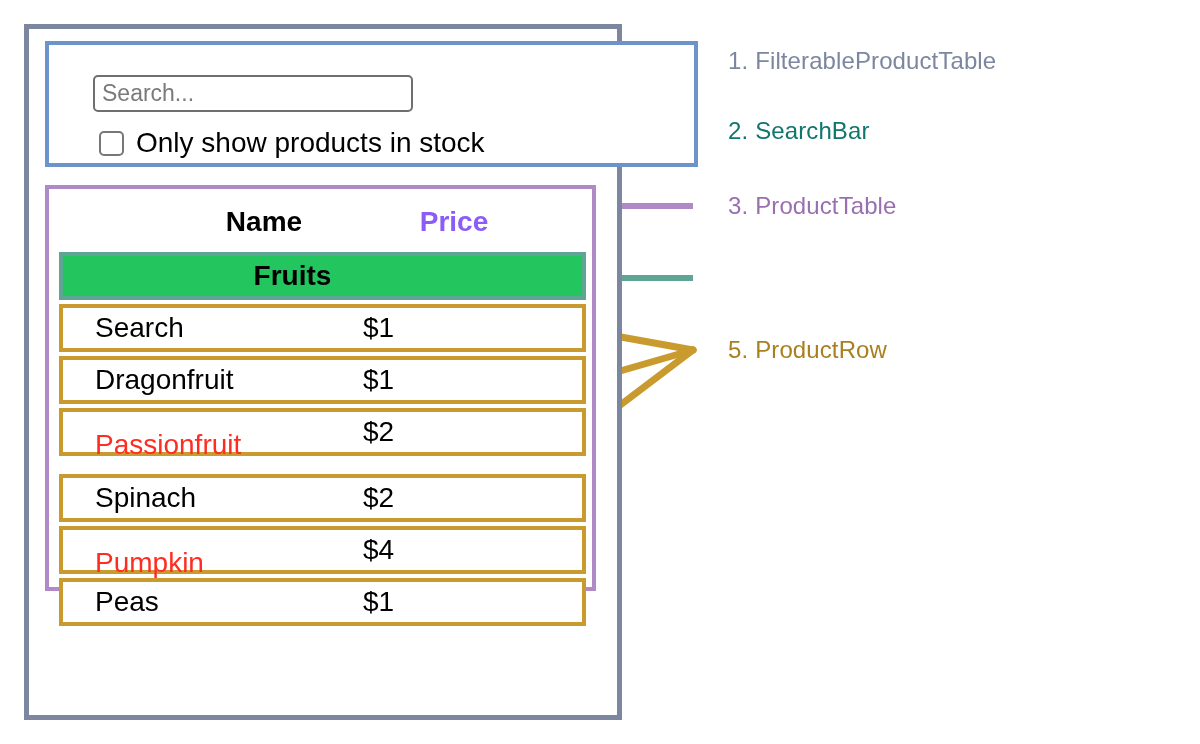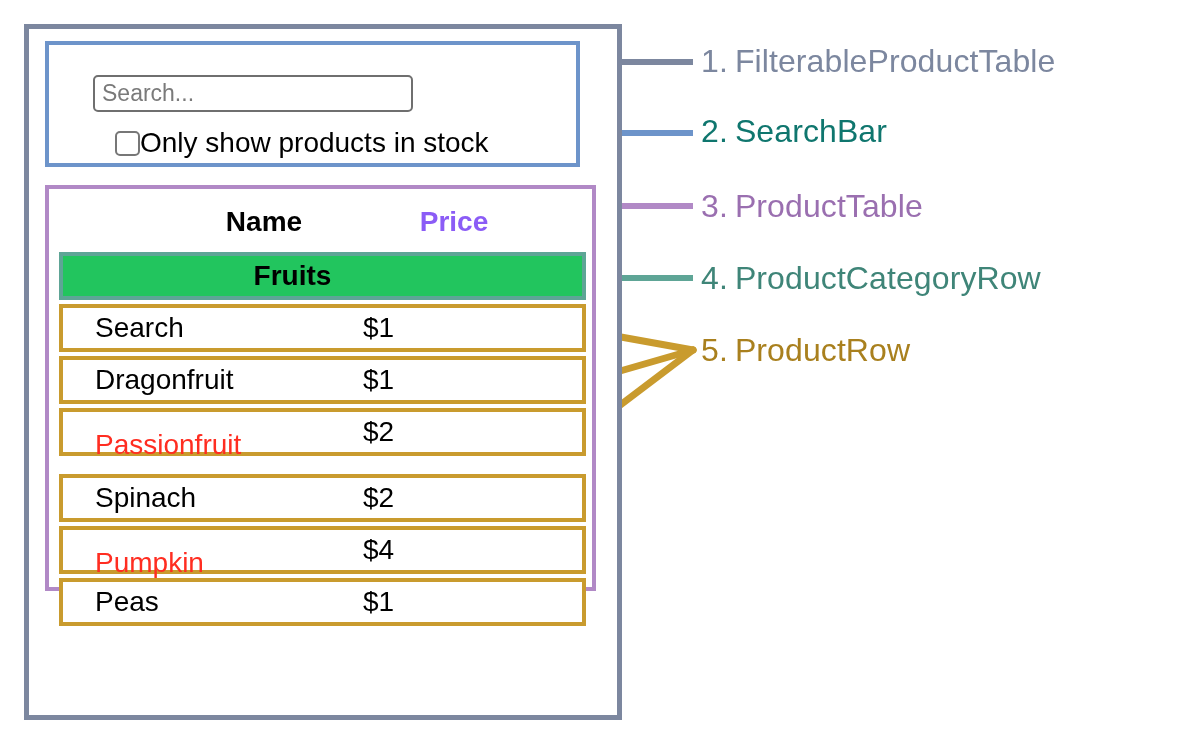--- a/index.html
+++ b/index.html
@@ -37,21 +37,21 @@
     box-sizing: border-box;
     border: 5px solid #7c879f;
     background: #ffffff;
   }
 
   
   .searchbar-frame {
     position: absolute;
     left: 45px;
     top: 41px;
-    width: 535px;
+    width: 653px;
     height: 126px;
     box-sizing: border-box;
     border: 4px solid #6d94ca;
     background: #ffffff;
   }
   .search-input {
     position: absolute;
     left: 44px;
     top: 30px;
     width: 320px;
@@ -67,22 +67,21 @@
     line-height: 33px;
     white-space: nowrap;
     overflow: hidden;
   }
   .checkbox-row {
     position: absolute;
     left: 50px;
     top: 84px;
     display: flex;
     align-items: center;
-    gap: 0;
-    margin-left: 16px;
+    gap: 12px;
   }
   .checkbox-box {
     width: 25px;
     height: 25px;
     box-sizing: border-box;
     border: 2px solid #777777;
     border-radius: 5px;
     background: #ffffff;
     flex: none;
   }
@@ -197,23 +196,23 @@
     color: #000000;
     white-space: nowrap;
   }
   .row-gap {
     height: 14px;
   }
 
   
   .callout {
     position: absolute;
-    left: 701px;
-    font-family: "Liberation Sans", sans-serif;
-    font-size: 32px;
+    left: 728px;
+    font-family: "Liberation Sans", sans-serif;
+    font-size: 24px;
     font-weight: 400;
     letter-spacing: 0.1px;
     white-space: nowrap;
     line-height: 32px;
   }
   .callout .num { margin-right: 7px; }
 </style>
 </head>
 <body>
 
@@ -299,21 +298,18 @@
   </div>
 
   <div class="callout" id="callout-1" style="top: 115px; color: #0f766e;">
     <span class="num">2.</span><span>SearchBar</span>
   </div>
 
   <div class="callout" id="callout-2" style="top: 190px; color: rgb(154, 111, 176);">
     <span class="num">3.</span><span>ProductTable</span>
   </div>
 
-  <div class="callout" id="callout-3" style="top: 262px; color: rgb(63, 133, 120);">
-    <span class="num">4.</span><span>ProductCategoryRow</span>
-  </div>
 
   <div class="callout" id="callout-4" style="top: 334px; color: rgb(169, 128, 30);">
     <span class="num">5.</span><span>ProductRow</span>
   </div>
 
 </div>
 
 </body></html>

